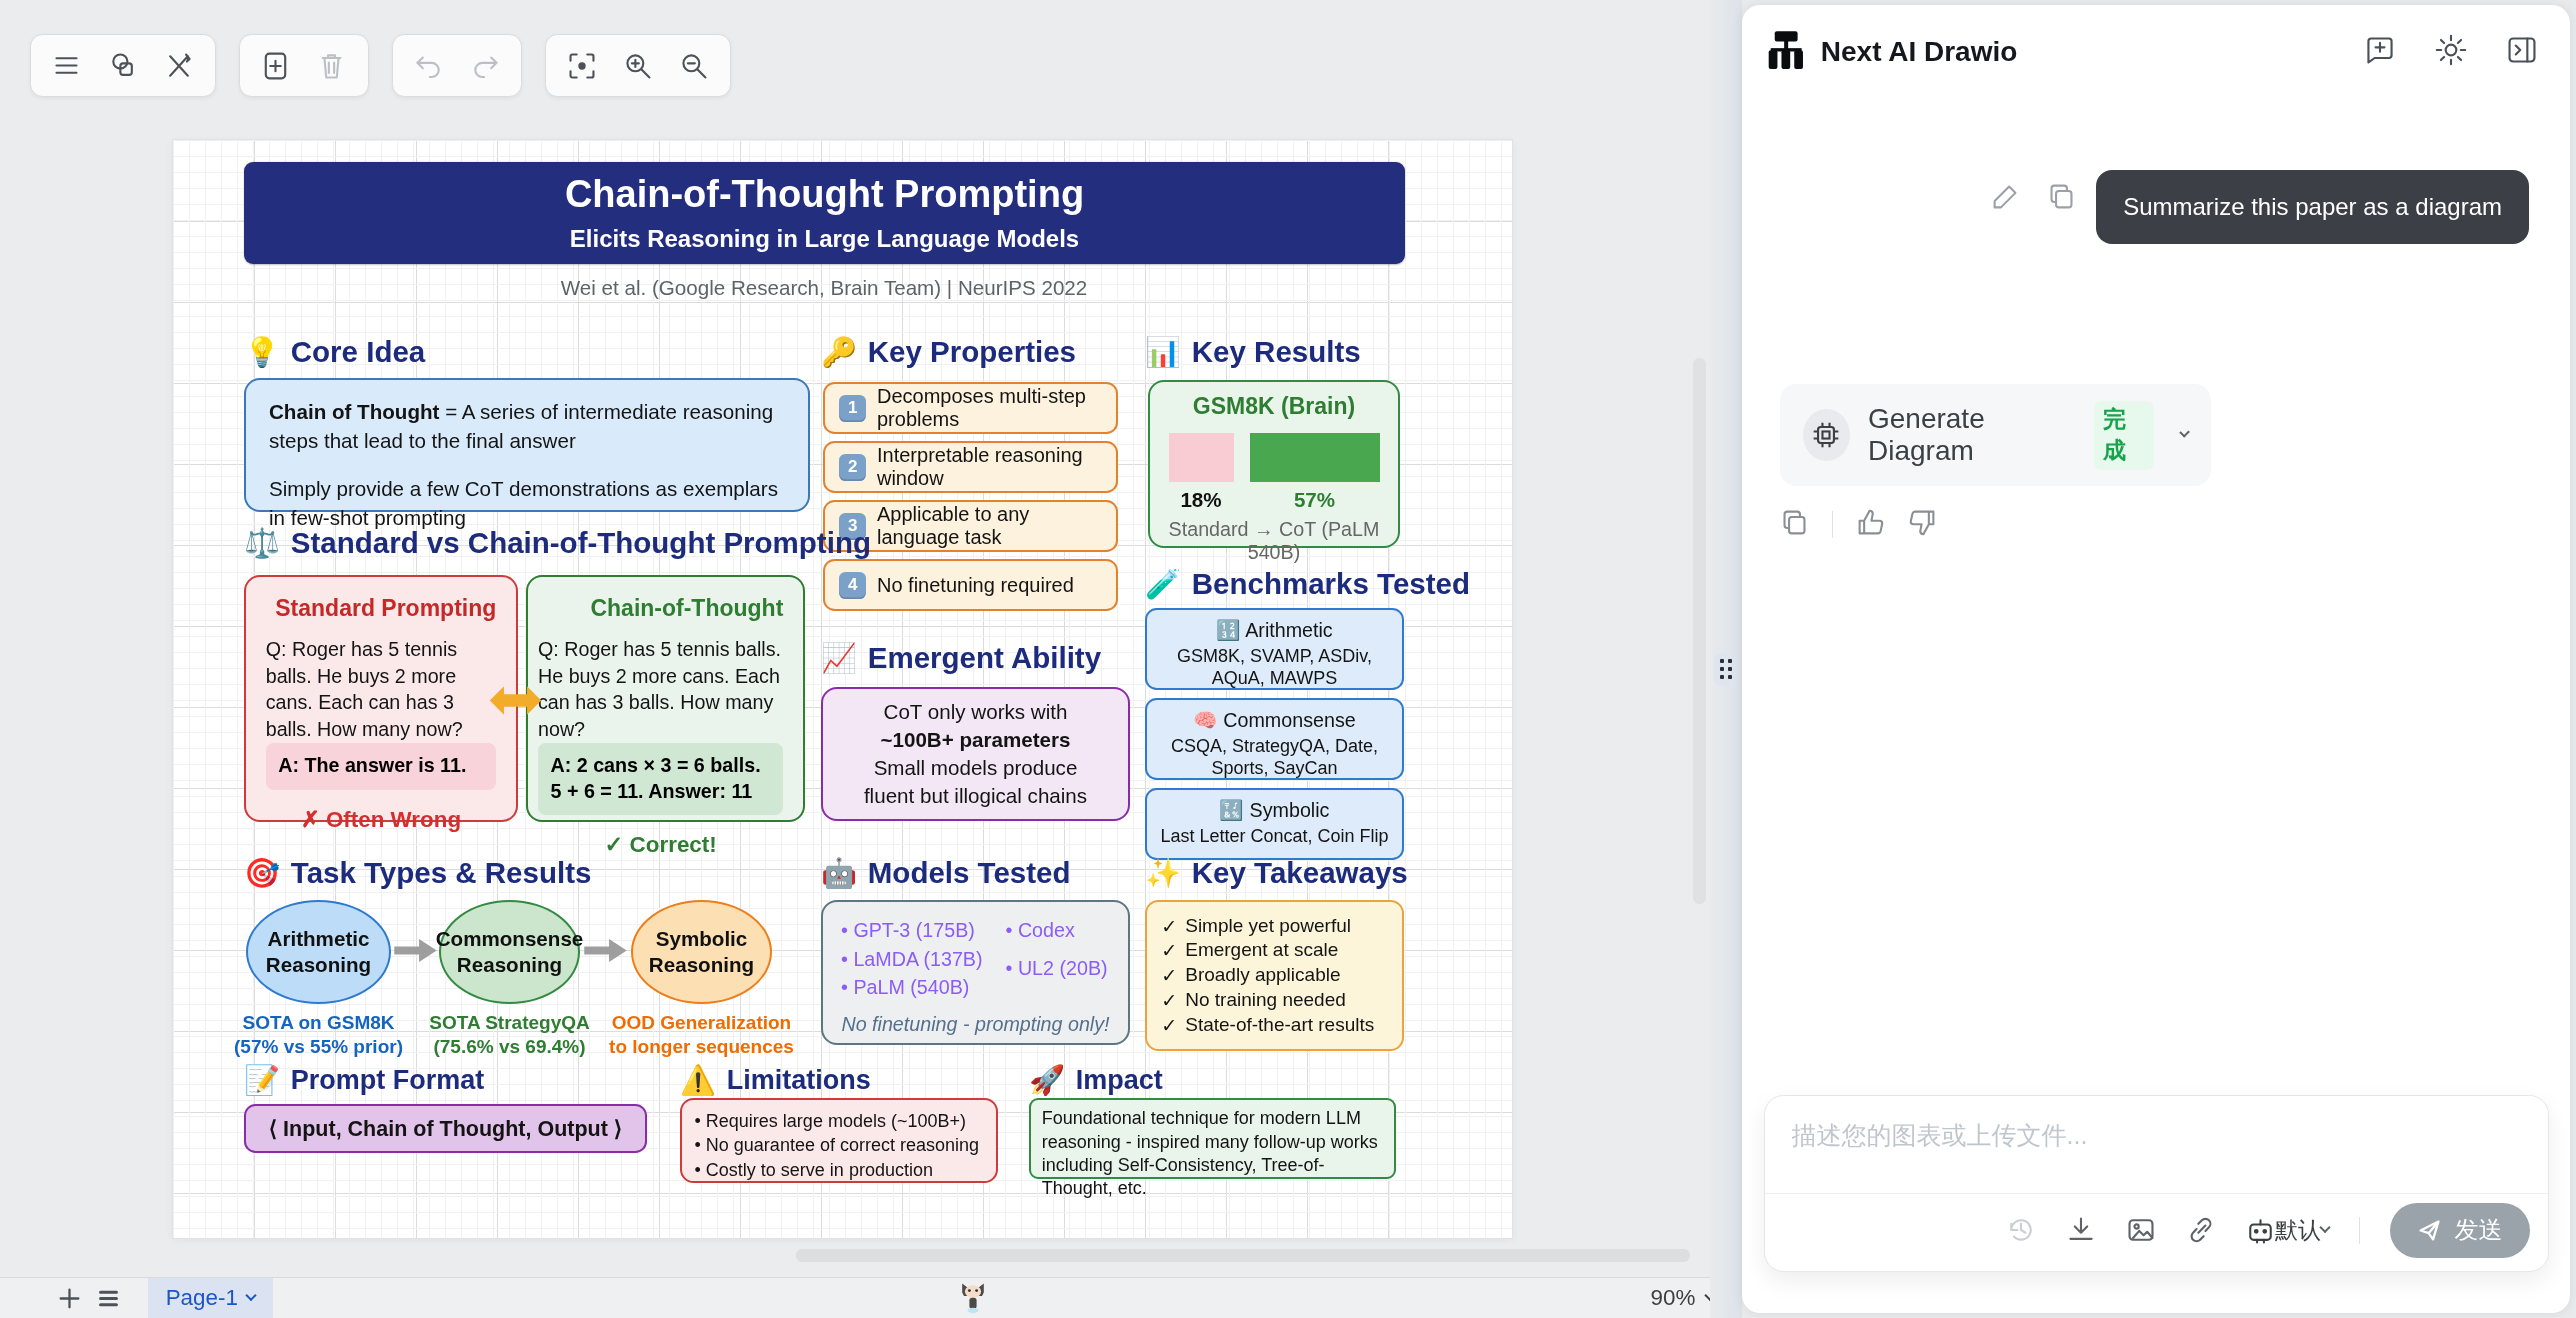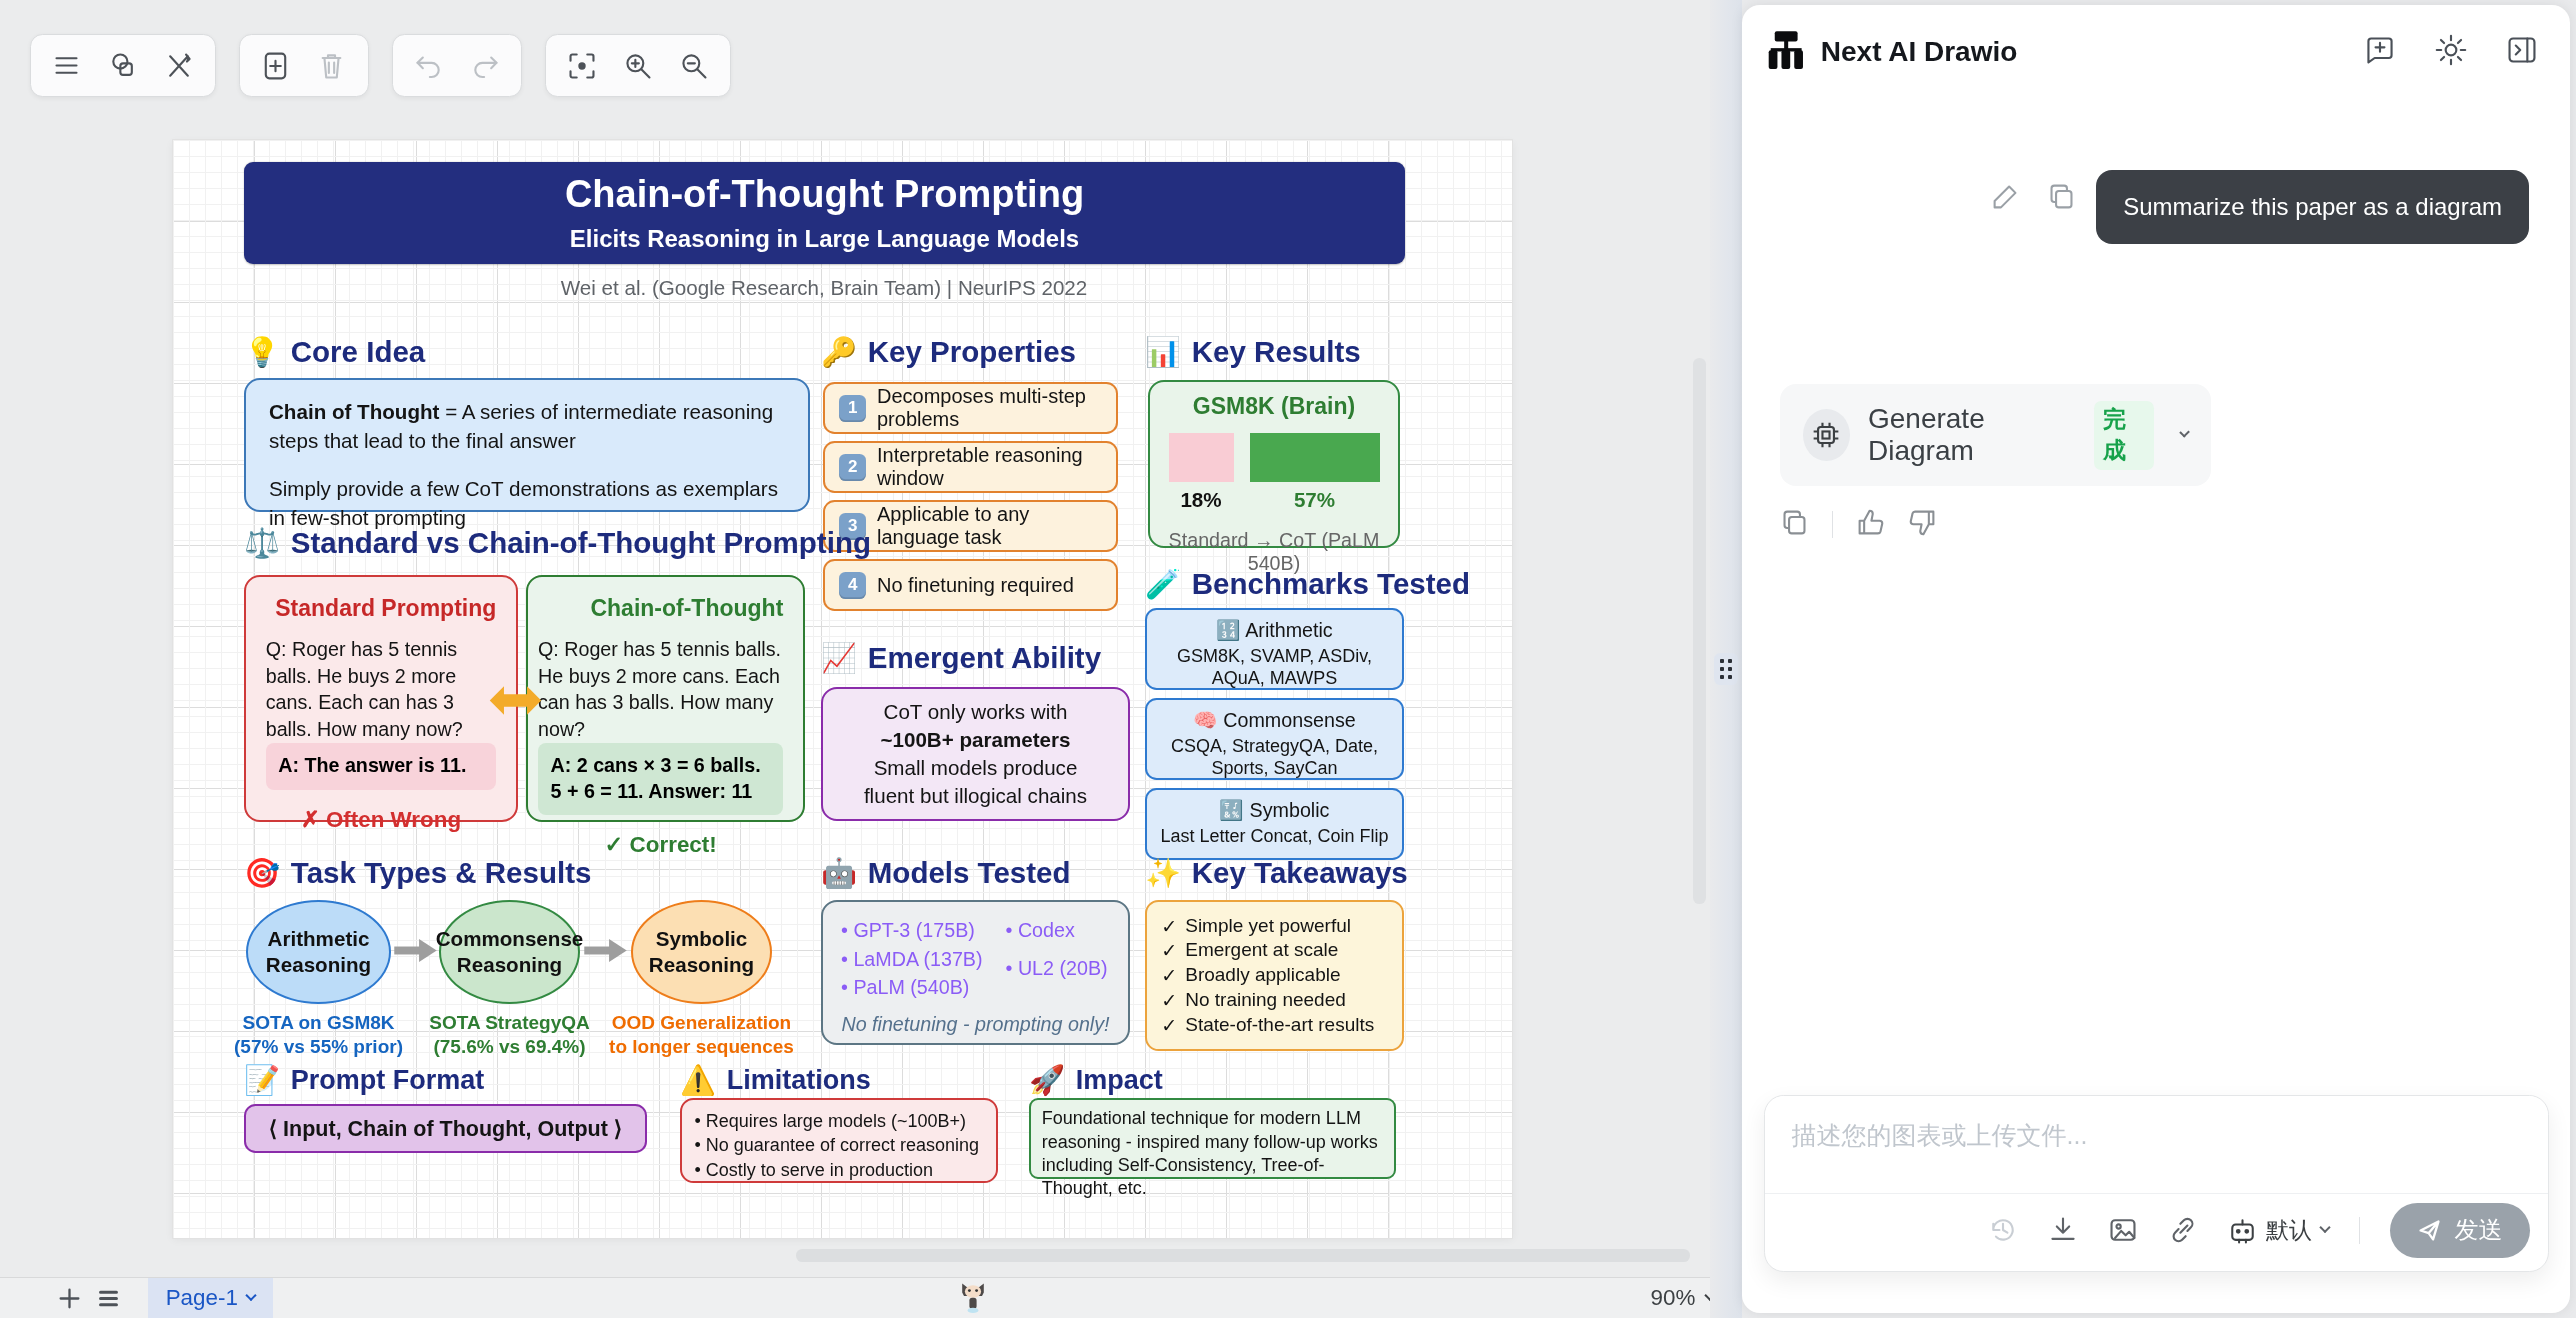--- a/index.html
+++ b/index.html
@@ -47,21 +47,21 @@
   #results-card { left:975px; top:240px; width:252px; height:168px; background:#e9f4ea; border:2.7px solid #338a42; border-radius:16px; padding:10.7px 9px; text-align:center; }
   #results-card .rc-title { color:#2e7d32; font-weight:bold; font-size:23px; }
   .bars { display:flex; justify-content:center; align-items:flex-end; gap:16px; margin-top:12.5px; height:50px; }
   .bar { height:49px; }
   .bar-a { width:65px; background:#f9ccd4; }
   .bar-b { width:130px; background:#49a84f; }
   .bar-labels { display:flex; justify-content:center; gap:16px; margin-top:5.4px; }
   .bar-labels .bl { font-weight:bold; font-size:20.6px; }
   .bl-a { width:65px; color:#111; }
   .bl-b { width:130px; color:#2e7d32; font-size:22.4px; }
-  #results-card .rc-cap { color:#666; font-size:19.7px; margin-top:17px; }
+  #results-card .rc-cap { color:#666; font-size:19.7px; margin-top:6px; }
 
   
   .cmp-card { position:absolute; top:435px; height:247px; border-radius:16px; padding:18px 19.7px; display:flex; flex-direction:column; }
   #cmp-left { left:71px; width:274px; background:#fbe9ea; border:2.7px solid #cf3a3a; }
   #cmp-right { left:353px; width:279px; background:#eaf4ec; border:2.7px solid #2e7d32;padding-left:10px; }
   .cmp-title { text-align:right; font-weight:bold; font-size:23px; margin-bottom:14.3px; }
   #cmp-left .cmp-title { color:#c62828; }
   #cmp-right .cmp-title { color:#2e7d32; }
   .cmp-q { font-size:19.7px; line-height:1.35; color:#141414; }
   .cmp-ans { margin-top:auto; border-radius:8px; padding:10.7px 12.5px; font-weight:bold; font-size:19.7px; line-height:1.3; }
@@ -158,21 +158,21 @@
   .v-div { width:0.9px; height:27px; background:#e0e2e5; }
 
   
   #input-card { position:absolute; left:21.5px; bottom:41px; width:785px; height:177px; background:#fff; border:1.8px solid #e4e6e8; border-radius:19.7px; box-shadow:0 9px 23px rgba(0,0,0,.07); display:flex; flex-direction:column; }
   #prompt-input { border:0; outline:none; resize:none; flex:1; border-radius:19.7px 19.7px 0 0; padding:23px 27px; font-size:25px; font-family:"Liberation Sans", sans-serif; color:#30343a; border-bottom:0.9px solid #eef0f2; }
   #prompt-input::placeholder { color:#c0c6cd; }
   #input-toolbar { height:77px; display:flex; align-items:center; justify-content:flex-end; gap:30px; padding:0 18px 5.4px 18px; }
   .in-act { cursor:pointer; display:flex; align-items:center; }
   .in-act svg { stroke:#5f6368; fill:none; stroke-width:2.4; stroke-linecap:round; stroke-linejoin:round; }
   .in-act.disabled svg { stroke:#c9ced4; }
-  #model-select { display:flex; align-items:center; gap:9px; cursor:pointer; color:#3c4043; font-size:23px; }
+  #model-select { display:flex; align-items:center; cursor:pointer; color:#3c4043; font-size:23px; }
   #model-select .chev { color:#5f6368; }
   #send-btn { background:#9aa2aa; border-radius:894px; height:55px; padding:0 27px; display:flex; align-items:center; gap:12.5px; color:#fff; font-size:24px; cursor:pointer; border:0; font-family:"Liberation Sans", sans-serif; }
   #send-btn svg { stroke:#fff; fill:none; stroke-width:2.6; stroke-linejoin:round; }
 </style>
 </head>
 <body>
 
 <div id="canvas-area">
 
   <div id="toolbar">

